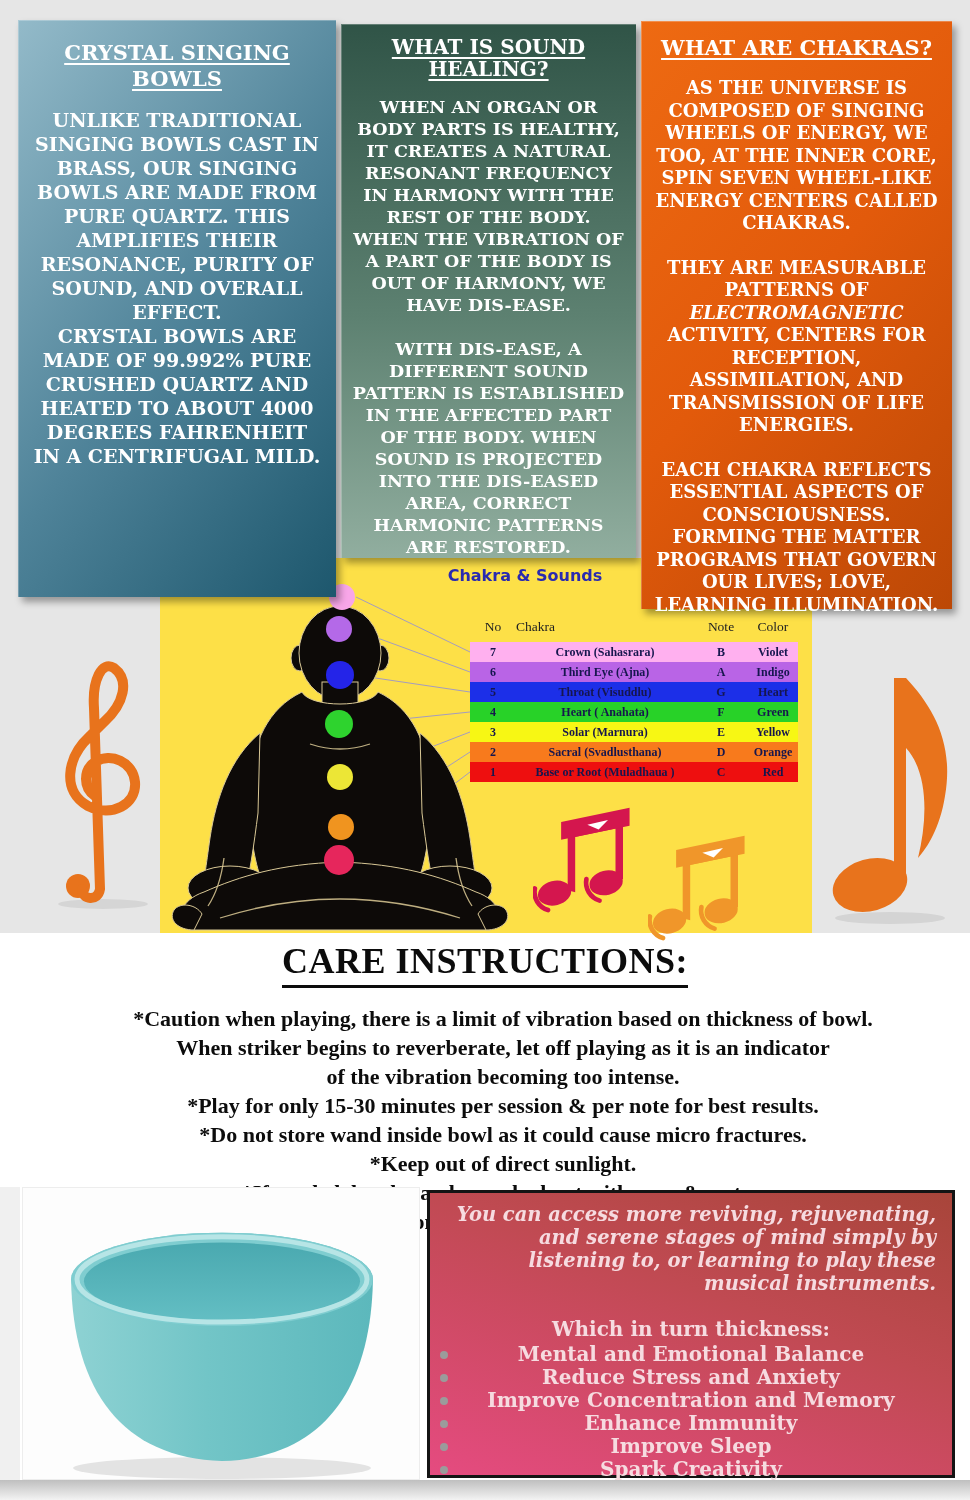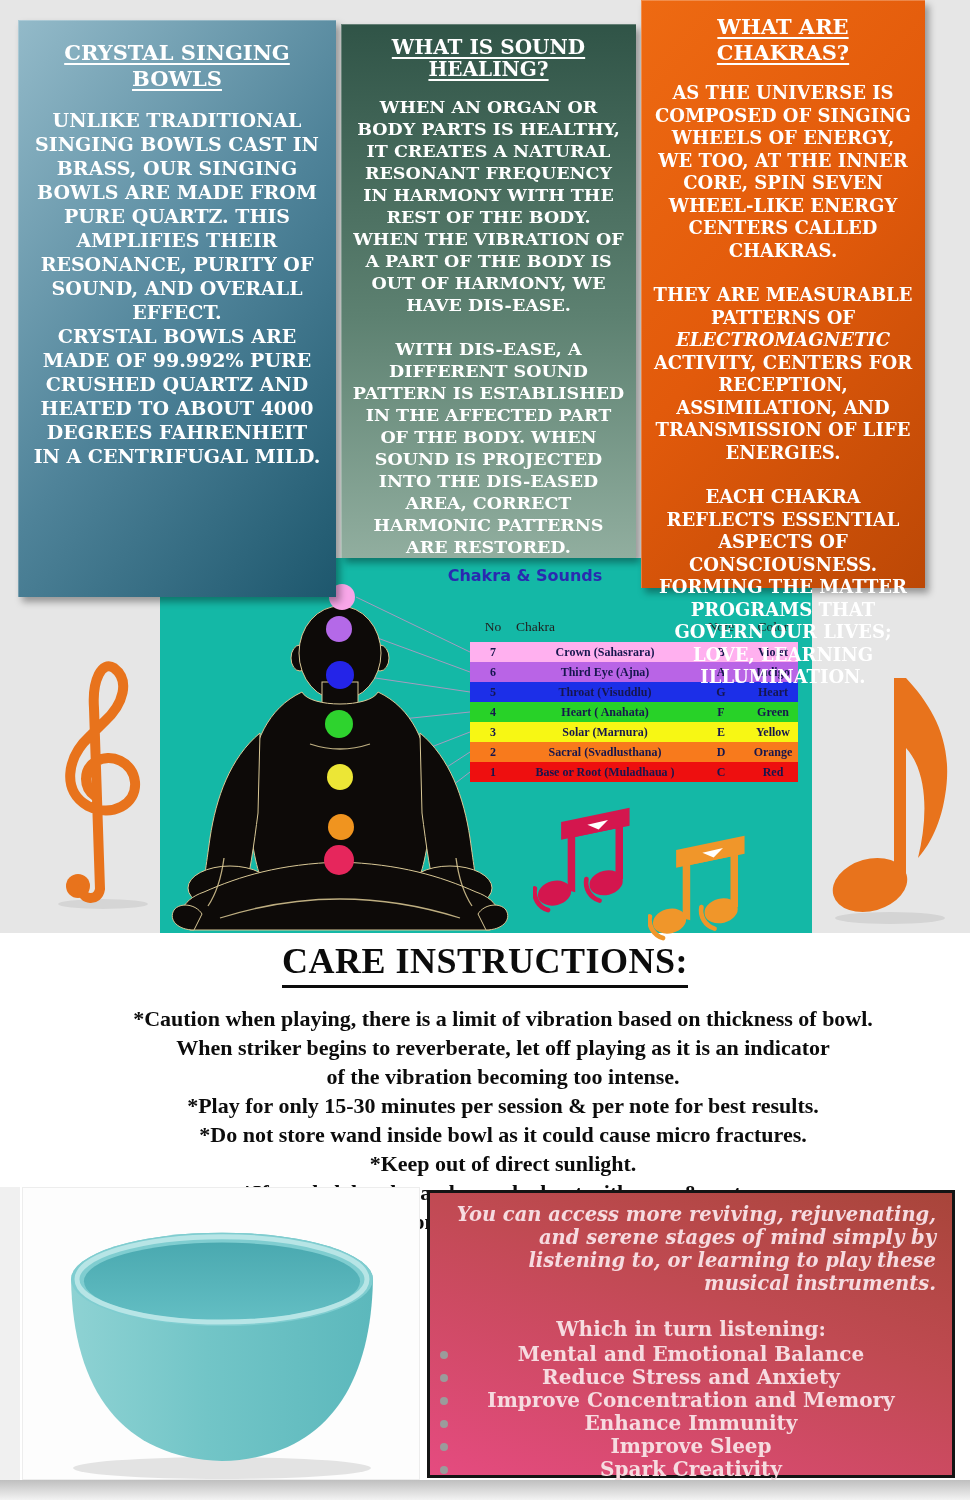--- a/index.html
+++ b/index.html
@@ -1,35 +1,35 @@
 <!DOCTYPE html>
 <html><head>
 <meta charset="utf-8">
 <style>
   html,body{margin:0;padding:0;background:#fff;}
   .poster{position:relative;width:970px;height:1500px;background:#ffffff;overflow:hidden;
           font-family:"Liberation Serif",serif;}
   .top-band{position:absolute;left:0;top:0;width:970px;height:933px;background:#e6e6e6;}
-  .white-mid{position:absolute;left:160px;top:558px;width:652px;height:375px;background:#14b8a6;}
+  .white-mid{position:absolute;left:160px;top:558px;width:652px;height:375px;background:#fde047;}
 
   
   .panel{position:absolute;color:#fff;text-align:center;font-family:"DejaVu Serif",serif;
          font-weight:bold;box-shadow:4px 5px 7px rgba(0,0,0,.35), inset 1px 1px 0 rgba(255,255,255,.25);
          box-sizing:border-box;}
   .panel h2{margin:0 0 16px 0;font-size:21px;line-height:26px;}
   .panel h2 span{text-decoration:underline;text-underline-offset:3px;}
   .panel p{margin:0 0 22px 0;}
   .panel-left{left:18px;top:20px;width:318px;height:577px;padding:20px 13px;
       background:linear-gradient(128deg,#93bac9 0%,#4f8399 52%,#1d576d 100%);
       font-size:19px;line-height:24px;}
   .panel-mid{left:341px;top:24px;width:295px;height:534px;padding:12px 11px;
       background:linear-gradient(180deg,#305447 0%,#5d8171 55%,#91ae9f 100%);
       font-size:17.5px;line-height:22px;}
   .panel-mid h2{font-size:20px;line-height:22px;}
-  .panel-right{left:641px;top:0;width:284px;height:588px;padding:14px 11px;
+  .panel-right{left:641px;top:21px;width:311px;height:588px;padding:14px 11px;
       background:linear-gradient(132deg,#ee6a12 0%,#e25a0b 48%,#bc4806 100%);
       font-size:18px;line-height:22.5px;}
   .panel p:last-child{margin-bottom:4px;}
   .tight{margin-bottom:0 !important;}
 
   
   .caption{position:absolute;left:270px;top:8px;width:190px;text-align:center;
            font-family:"DejaVu Sans",sans-serif;font-weight:bold;font-size:16px;color:#2a2ab0;}
   .figure-svg{position:absolute;left:0;top:0;width:652px;height:375px;}
   .chakra-table{position:absolute;left:310px;top:58px;width:328px;font-family:"Liberation Serif",serif;}
@@ -260,21 +260,21 @@
       <ellipse cx="200" cy="282" rx="150" ry="11" fill="#000" opacity=".10"></ellipse>
       <path d="M48 92 C50 205 100 272 200 275 C300 272 350 205 352 92 A152 47 0 0 0 48 92 Z" fill="url(#bowlGrad)"></path>
       <ellipse cx="200" cy="92" rx="152" ry="47" fill="#7fcdd0"></ellipse>
       <ellipse cx="200" cy="94" rx="139" ry="39" fill="url(#innerGrad)"></ellipse>
       <ellipse cx="200" cy="92" rx="146" ry="43" fill="none" stroke="#b7e5e6" stroke-width="5"></ellipse>
     </svg>
   </div>
 
   <section class="benefits">
     <p class="intro">You can access more reviving, rejuvenating, and serene stages of mind simply by listening to, or learning to play these musical instruments.</p>
-    <p class="promotes">Which in turn listening:</p>
+    <p class="promotes">Which in turn thickness:</p>
     <div class="benefit-item"><span class="dot"></span><span>Mental and Emotional Balance</span></div>
     <div class="benefit-item"><span class="dot"></span><span>Reduce Stress and Anxiety</span></div>
     <div class="benefit-item"><span class="dot"></span><span>Improve Concentration and Memory</span></div>
     <div class="benefit-item"><span class="dot"></span><span>Enhance Immunity</span></div>
     <div class="benefit-item"><span class="dot"></span><span>Improve Sleep</span></div>
     <div class="benefit-item"><span class="dot"></span><span>Spark Creativity</span></div>
   </section>
 
   <div class="bottom-strip"></div>
 </div>

